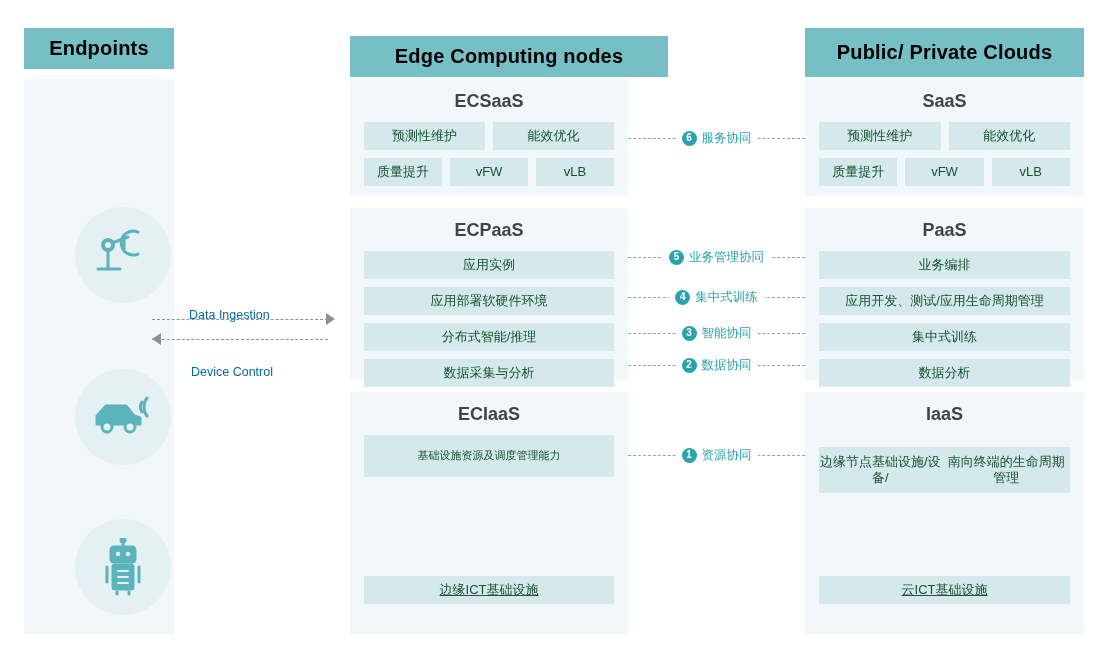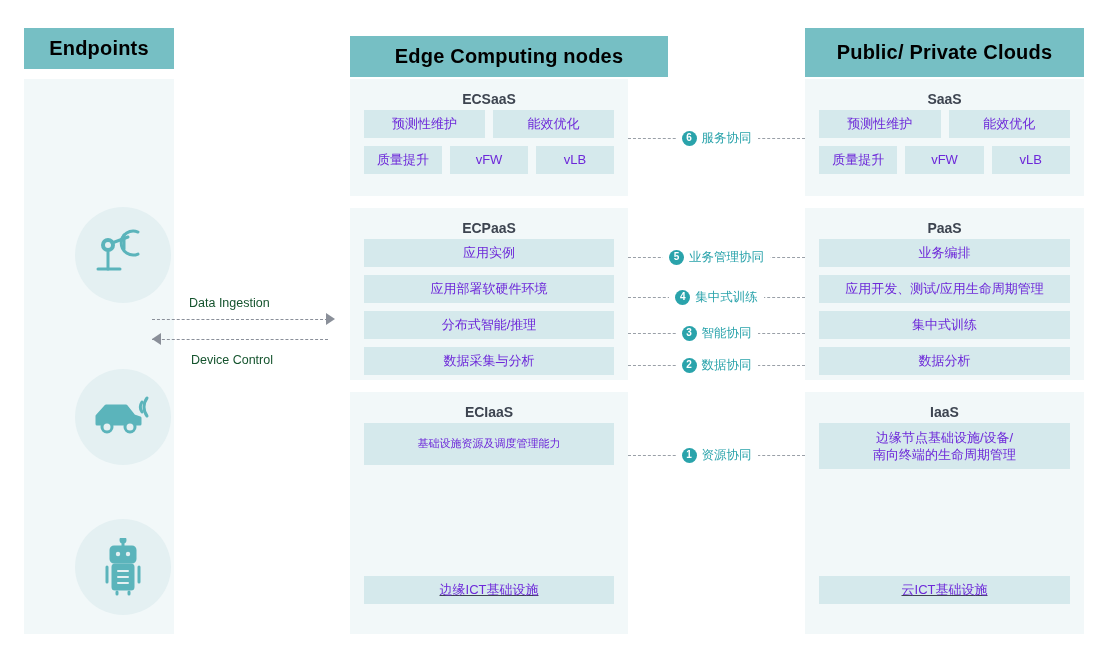--- a/index.html
+++ b/index.html
@@ -39,58 +39,59 @@
     display:flex;align-items:center;justify-content:center;
   }
   #icon-robot-arm{left:51px;top:128px;}
   #icon-vehicle{left:51px;top:290px;}
   #icon-robot{left:51px;top:440px;}
 
   
   .arrow-label{
     position:absolute;
     font-size:12.5px;
-    color:#14532d;
+    color:#0369a1;
     white-space:nowrap;
+    margin-top:12px;
   }
   #lbl-data-ingestion{left:189px;top:296px;}
   #lbl-device-control{left:191px;top:353px;}
   .dash-arrow{position:absolute;height:0;border-top:1.5px dashed #8a8f99;}
   #arrow-right{left:152px;top:319px;width:176px;}
   #arrow-left{left:152px;top:339px;width:176px;}
   .arrow-head{position:absolute;width:0;height:0;}
   #head-right{left:326px;top:313px;border-top:6px solid transparent;border-bottom:6px solid transparent;border-left:9px solid #8a8f99;}
   #head-left{left:152px;top:333px;border-top:6px solid transparent;border-bottom:6px solid transparent;border-right:9px solid #8a8f99;}
 
   
   .stack-panel{
     position:absolute;
     background:#f2f8f9;
   }
   .stack-title{
     text-align:center;
-    font-size:14px;
+    font-size:18px;
     font-weight:bold;
     color:#3d4450;
     padding-top:12px;
-    padding-bottom:3px;
+    padding-bottom:10px;
   }
   .row{display:flex;gap:8px;padding:0 14px 8px 14px;}
   .cell{
     background:#d5e9ec;
-    color:#6d28d9;
+    color:#14532d;
     font-size:13px;
     height:28px;
     display:flex;align-items:center;justify-content:center;
     flex:1;
     text-align:center;
     line-height:1.2;
   }
   .cell.tall{height:42px;font-size:11px;}
-  .cell.two-line{height:46px;flex-direction:column;gap:1px;}
+  .cell.two-line{height:46px;flex-direction:row;gap:1px;margin-top:12px;}
 
   
   #edge-saas{left:350px;top:79px;width:278px;height:117px;}
   #edge-paas{left:350px;top:208px;width:278px;height:172px;}
   #edge-iaas{left:350px;top:392px;width:278px;height:242px;}
   
   #cloud-saas{left:805px;top:79px;width:279px;height:117px;}
   #cloud-paas{left:805px;top:208px;width:279px;height:172px;}
   #cloud-iaas{left:805px;top:392px;width:279px;height:242px;}
 

